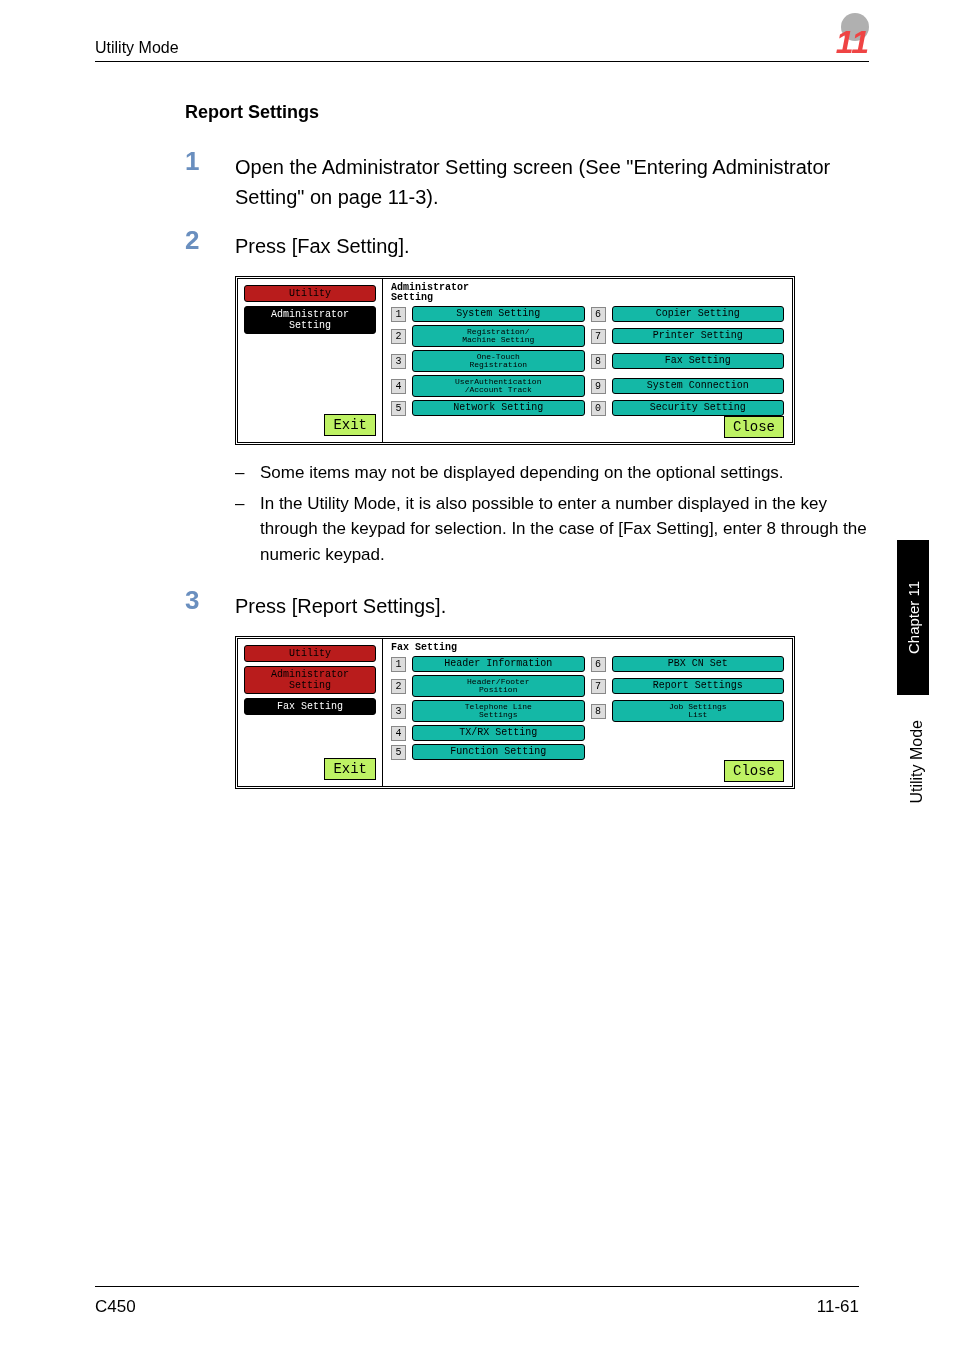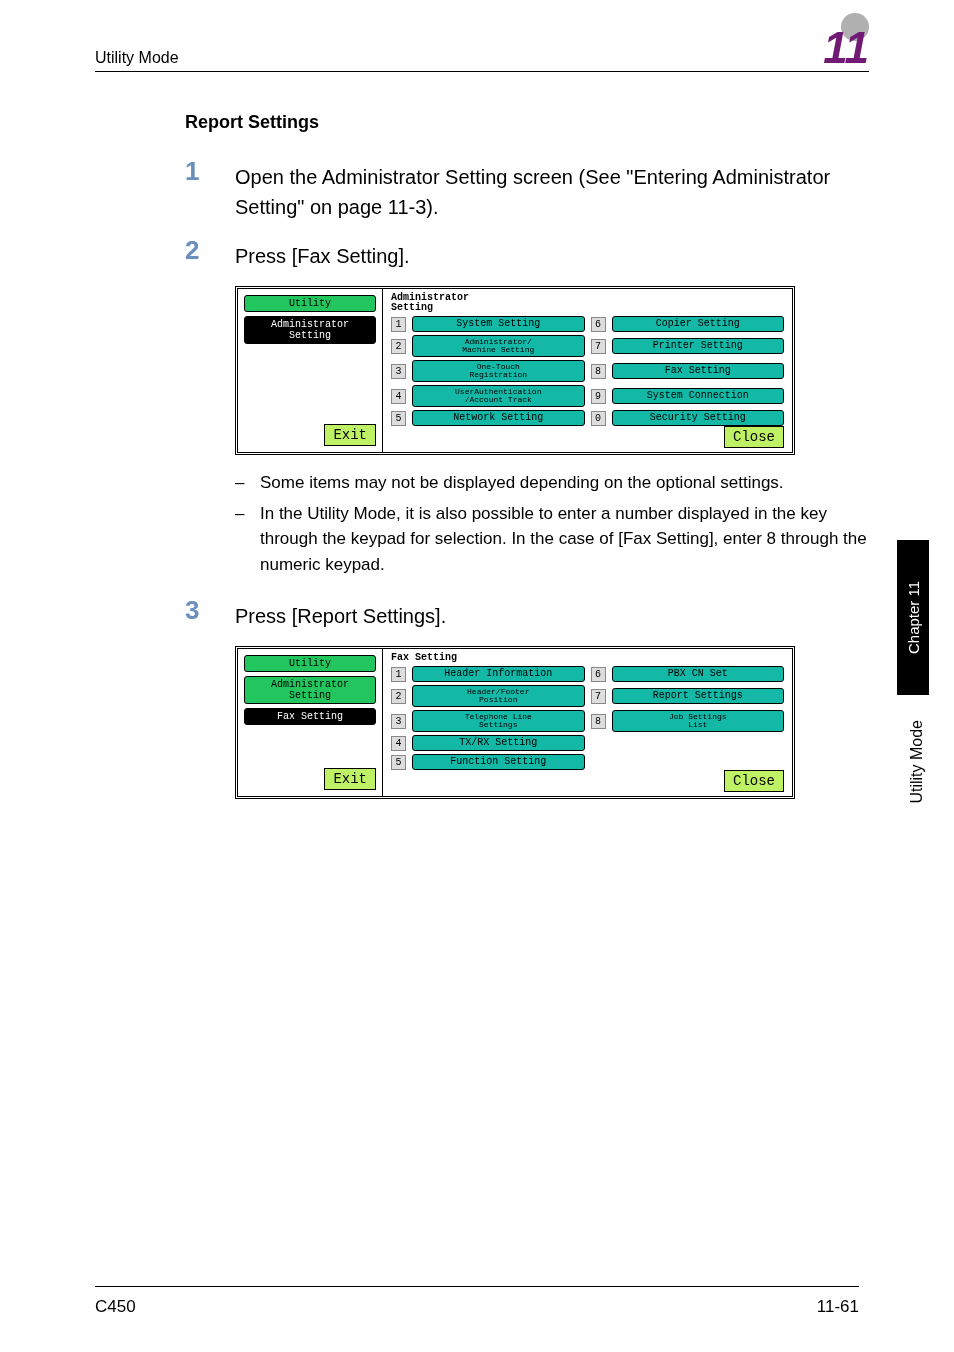--- a/index.html
+++ b/index.html
@@ -17,24 +17,24 @@
     }
     .header-row {
       display: flex;
       justify-content: space-between;
       align-items: baseline;
       border-bottom: 1px solid #000;
       padding-bottom: 4px;
       margin-bottom: 40px;
     }
     .header-right {
-      font-size: 44px;
+      font-size: 32px;
       font-weight: bold;
       font-style: italic;
-      color: #701a75;
+      color: #ef4444;
       font-family: "Arial Black", Arial, sans-serif;
       line-height: 0.8;
     }
     .chapter-decoration {
       position: absolute;
       right: 85px;
       top: 13px;
       width: 28px;
       height: 28px;
       background: #b0b0b0;
@@ -89,21 +89,21 @@
       padding: 4px 8px;
     }
     .panel-btn {
       border: 1px solid #000;
       border-radius: 3px;
       padding: 2px 6px;
       margin-bottom: 4px;
       font-size: 10px;
       line-height: 1.1;
       text-align: center;
-      background: #22c55e;
+      background: #b91c1c;
     }
     .panel-btn.dark {
       background: #000;
       color: #fff;
     }
     .panel-title {
       font-weight: bold;
       font-size: 10px;
       margin-bottom: 3px;
       line-height: 1;
@@ -237,21 +237,21 @@
       <div class="screen-right">
         <div class="panel-title" style="white-space:pre-line;">Administrator
 Setting</div>
         <div class="menu-grid">
           <div class="menu-num">1</div>
           <div class="menu-btn">System Setting</div>
           <div class="menu-num">6</div>
           <div class="menu-btn">Copier Setting</div>
 
           <div class="menu-num">2</div>
-          <div class="menu-btn small-text" style="white-space:pre-line;">Administrator/
+          <div class="menu-btn small-text" style="white-space:pre-line;">Registration/
 Machine Setting</div>
           <div class="menu-num">7</div>
           <div class="menu-btn">Printer Setting</div>
 
           <div class="menu-num">3</div>
           <div class="menu-btn small-text" style="white-space:pre-line;">One-Touch
 Registration</div>
           <div class="menu-num">8</div>
           <div class="menu-btn">Fax Setting</div>
 

